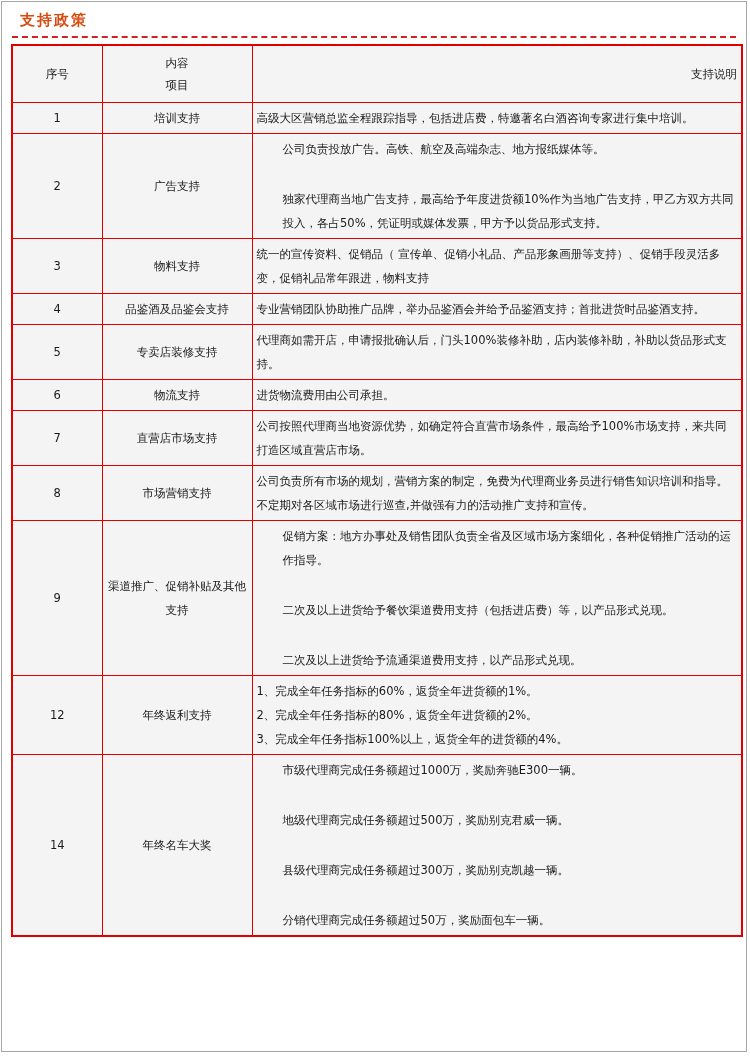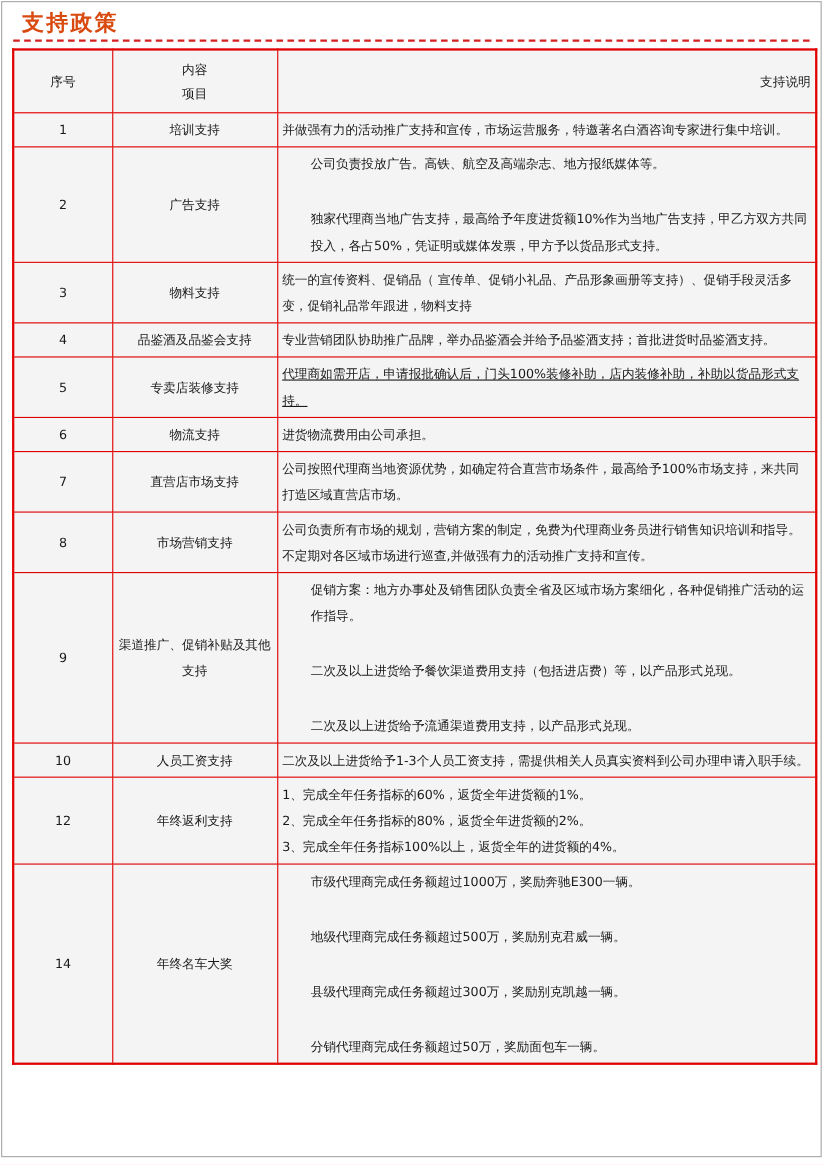--- a/index.html
+++ b/index.html
@@ -28,21 +28,21 @@
     overflow: hidden;
   }
 
   
   .doc-title-wrap {
     padding: 8px 0 0 18px;
     height: 32px;
     box-sizing: border-box;
   }
   .doc-title {
-    font-size: 20px;
+    font-size: 15px;
     font-weight: bold;
     color: #d94a10;
     letter-spacing: 2px;
     line-height: 20px;
     display: inline-block;
   }
   .title-rule {
     margin: 2px 10px 0 10px;
     border-top: 2px dashed #d62020;
     height: 0;
@@ -103,21 +103,21 @@
   
   .desc-indent {
     margin: 0 0 0 0;
     padding: 0 0 0 26px;
     line-height: 24px;
   }
   .spaced .desc-indent { margin-bottom: 26px; }
   .spaced .desc-indent:last-child { margin-bottom: 0; }
   .spaced { padding-top: 12px; padding-bottom: 10px; }
 
-  .pad-v { padding-top: 8px; padding-bottom: 8px; text-decoration: underline; }
+  .pad-v { padding-top: 8px; padding-bottom: 8px; }
 </style>
 </head>
 <body>
 
 <div class="page-frame">
 
   <div class="doc-title-wrap">
     <div class="doc-title">支持政策</div>
   </div>
   <div class="title-rule"></div>
@@ -135,21 +135,21 @@
           <td class="cell-item hdr-stack">
             <span>内容</span>
             <span>项目</span>
           </td>
           <td class="cell-desc" style="text-align:right;">支持说明</td>
         </tr>
       <tr>
             <td class="cell-no">1</td>
             <td class="cell-item">培训支持</td>
             <td class="cell-desc">
-              <div class="desc-p">并做强有力的活动推广支持和宣传，市场运营服务，特邀著名白酒咨询专家进行集中培训。</div>
+              <div class="desc-p">高级大区营销总监全程跟踪指导，包括进店费，特邀著名白酒咨询专家进行集中培训。</div>
             </td>
           </tr>
           <tr>
             <td class="cell-no">2</td>
             <td class="cell-item">广告支持</td>
             <td class="cell-desc spaced">
               <div class="desc-indent">公司负责投放广告。高铁、航空及高端杂志、地方报纸媒体等。</div>
               <div class="desc-indent">独家代理商当地广告支持，最高给予年度进货额10%作为当地广告支持，甲乙方双方共同投入，各占50%，凭证明或媒体发票，甲方予以货品形式支持。</div>
             </td>
           </tr>
@@ -195,27 +195,20 @@
               <div class="desc-p">公司负责所有市场的规划，营销方案的制定，免费为代理商业务员进行销售知识培训和指导。不定期对各区域市场进行巡查,并做强有力的活动推广支持和宣传。</div>
             </td>
           </tr>
           <tr>
             <td class="cell-no">9</td>
             <td class="cell-item">渠道推广、促销补贴及其他支持</td>
             <td class="cell-desc spaced">
               <div class="desc-indent">促销方案：地方办事处及销售团队负责全省及区域市场方案细化，各种促销推广活动的运作指导。</div>
               <div class="desc-indent">二次及以上进货给予餐饮渠道费用支持（包括进店费）等，以产品形式兑现。</div>
               <div class="desc-indent">二次及以上进货给予流通渠道费用支持，以产品形式兑现。</div>
-            </td>
-          </tr>
-          <tr>
-            <td class="cell-no">10</td>
-            <td class="cell-item">人员工资支持</td>
-            <td class="cell-desc">
-              <div class="desc-p">二次及以上进货给予1-3个人员工资支持，需提供相关人员真实资料到公司办理申请入职手续。</div>
             </td>
           </tr>
           <tr>
             <td class="cell-no">12</td>
             <td class="cell-item">年终返利支持</td>
             <td class="cell-desc">
               <div class="desc-p">1、完成全年任务指标的60%，返货全年进货额的1%。</div>
               <div class="desc-p">2、完成全年任务指标的80%，返货全年进货额的2%。</div>
               <div class="desc-p">3、完成全年任务指标100%以上，返货全年的进货额的4%。</div>
             </td>

